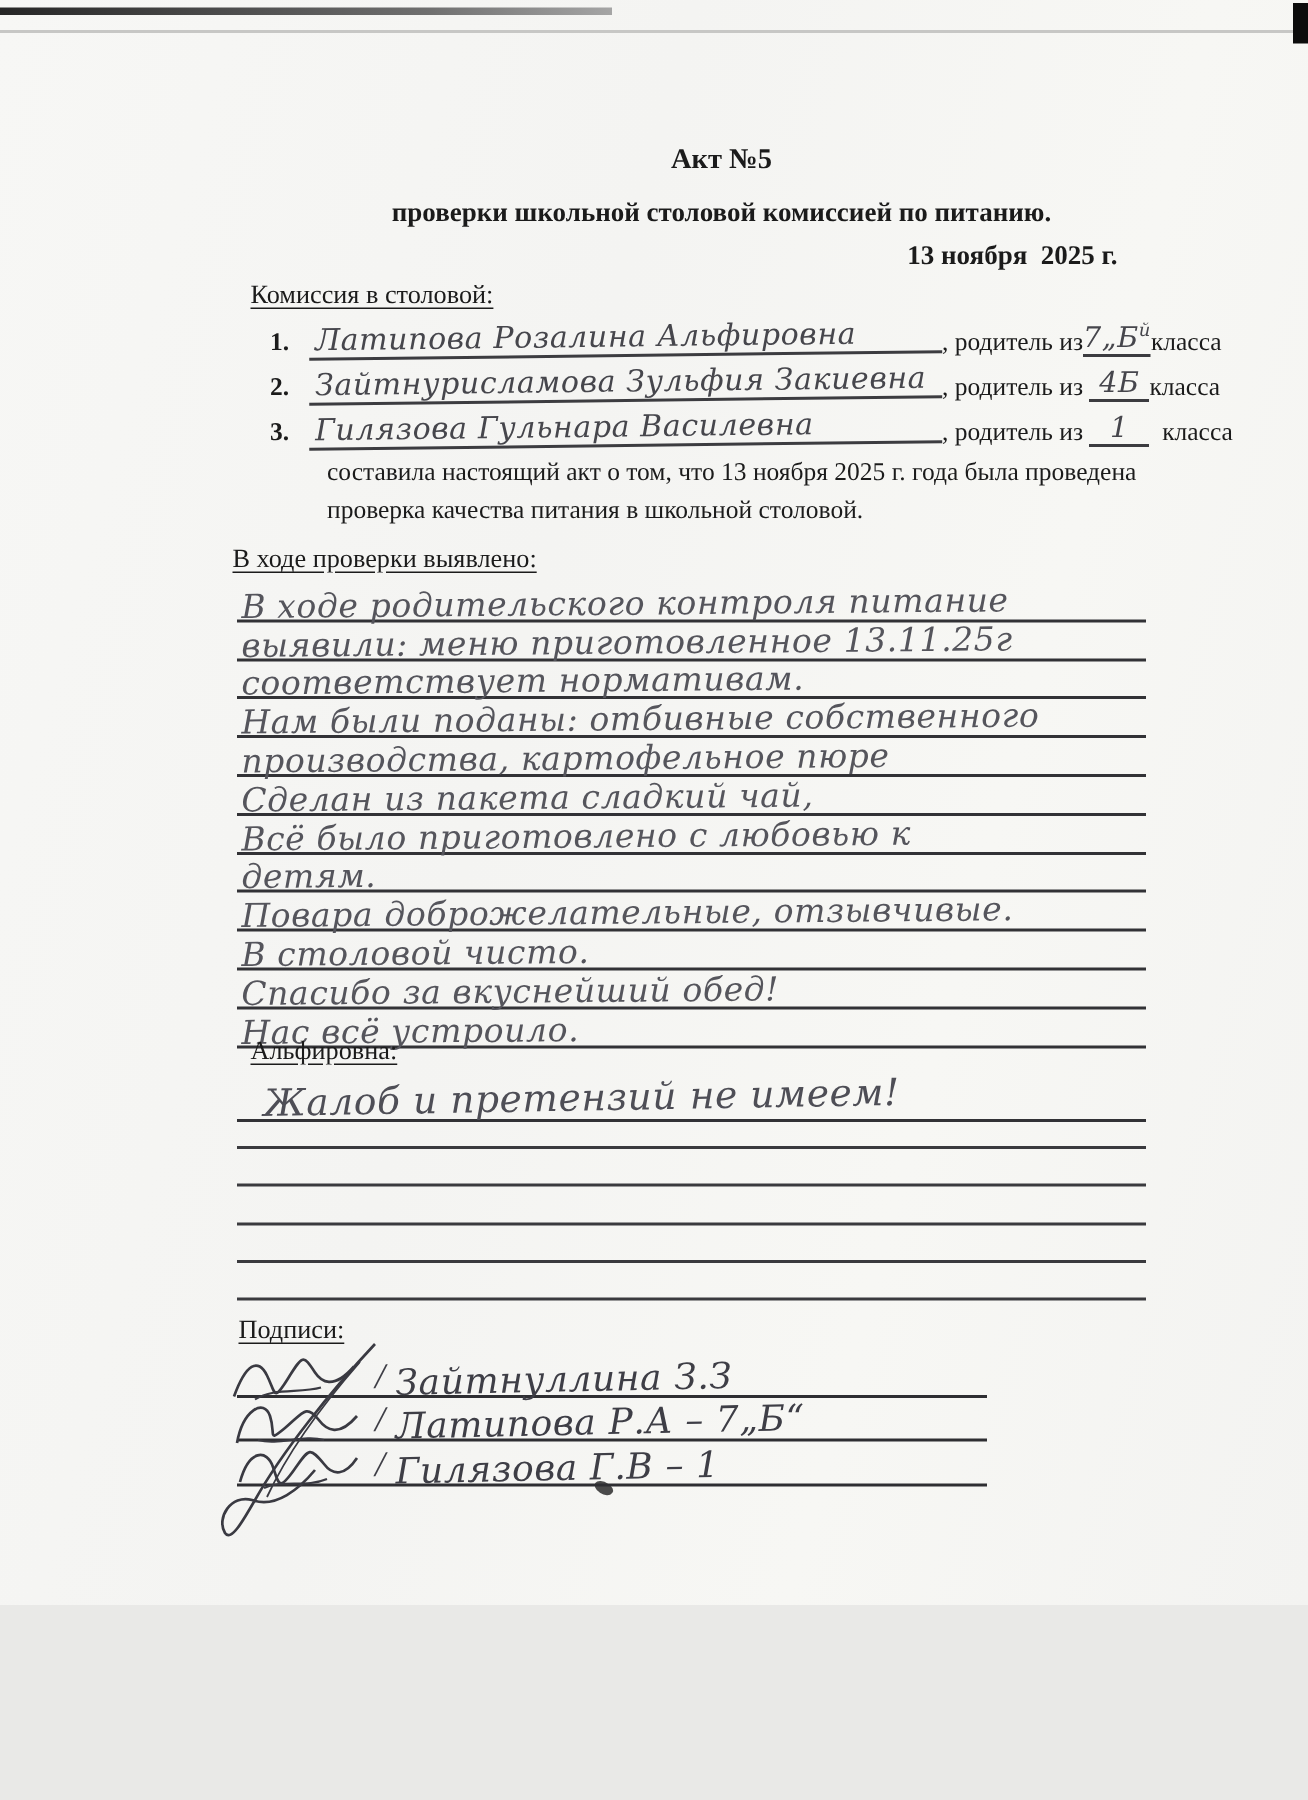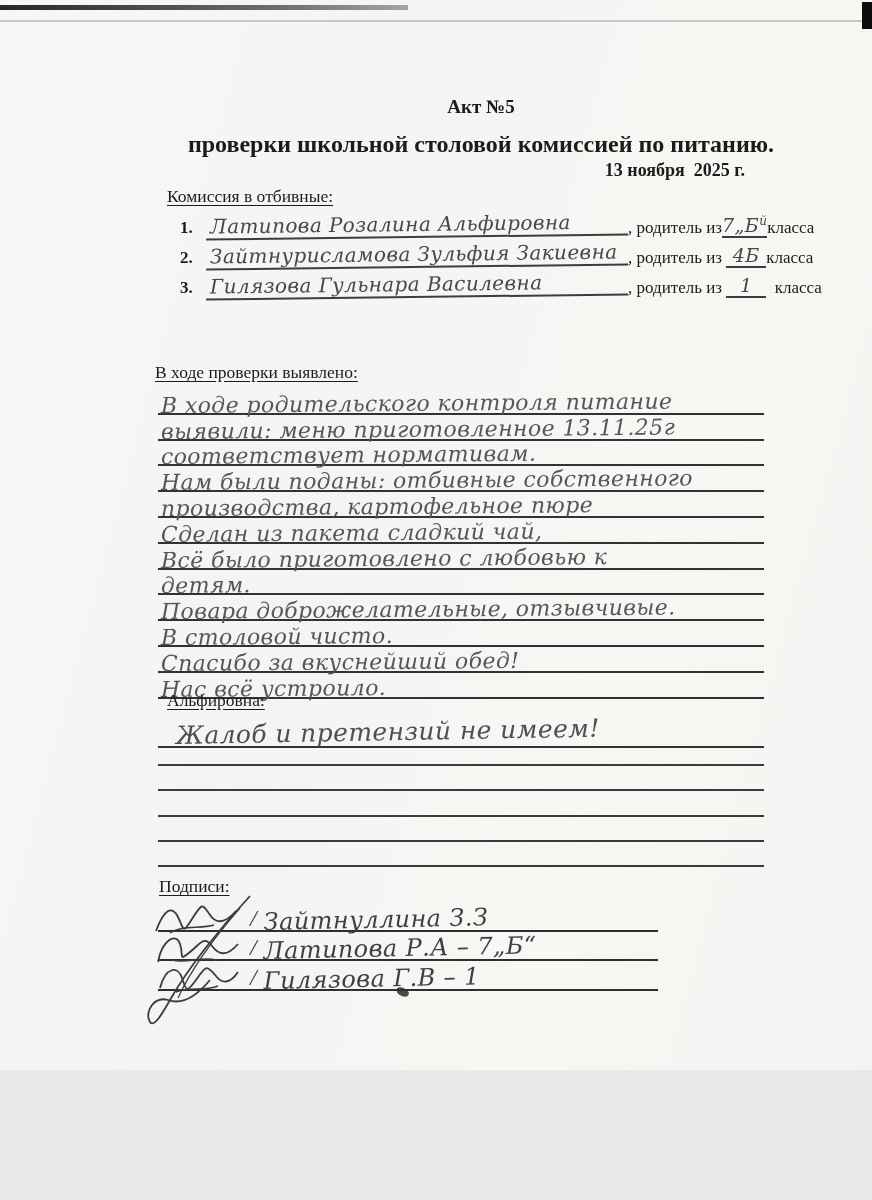--- a/index.html
+++ b/index.html
@@ -13,21 +13,21 @@
     background:linear-gradient(to right,#262626,#6f6f6f 70%,#a5a5a5);}
   .thin-line{position:absolute;left:0;top:20px;width:100%;height:2px;background:#c7c7c5;}
   .corner-mark{position:absolute;right:0;top:2px;width:10px;height:27px;background:#0c0c0c;}
   .smudge{position:absolute;left:396px;top:988px;width:13px;height:8px;background:#2b2b2b;
     border-radius:60% 40% 55% 45%;transform:rotate(35deg);opacity:.85;}
 
   
   .title{position:absolute;left:170px;top:96px;width:622px;text-align:center;
     font-weight:bold;font-size:19px;}
   .subtitle{position:absolute;left:170px;top:131px;width:622px;text-align:center;
-    font-weight:bold;font-size:24px;}
+    font-weight:bold;font-size:18px;}
   .date{position:absolute;right:127px;top:160px;font-weight:bold;font-size:18px;white-space:pre;}
   .sec-label{position:absolute;font-size:17.5px;text-decoration:underline;
     text-underline-offset:3px;}
   .lbl-commission{left:167px;top:186px;}
   .lbl-findings{left:155px;top:362px;}
   .lbl-proposal{left:167px;top:690px;}
   .lbl-signatures{left:159px;top:876px;}
 
   .members{position:absolute;left:180px;top:208px;width:645px;}
   .member{display:flex;align-items:flex-end;height:30px;font-size:17px;}
@@ -76,21 +76,21 @@
 
   <div class="tl-line"></div>
   <div class="thin-line"></div>
   <div class="corner-mark"></div>
   <div class="smudge"></div>
 
   <div class="title">Акт №5</div>
   <div class="subtitle">проверки школьной столовой комиссией по питанию.</div>
   <div class="date">13 ноября  2025 г.</div>
 
-  <div class="sec-label lbl-commission">Комиссия в отбивные:</div>
+  <div class="sec-label lbl-commission">Комиссия в столовой:</div>
   <div class="members">
     <div class="member">
       <span class="num">1.</span>
       <span class="name hw hw-name">Латипова Розалина Альфировна</span>
       <span class="mid">, родитель из</span>
       <span class="cls hw hw-cls"><span>7„Б</span><span class="sup">й</span></span>
       <span class="suffix">класса</span>
     </div>
     <div class="member">
       <span class="num">2.</span>
@@ -99,20 +99,24 @@
       <span class="cls hw hw-cls">4Б</span>
       <span class="suffix">класса</span>
     </div>
     <div class="member">
       <span class="num">3.</span>
       <span class="name hw hw-name">Гилязова Гульнара Василевна</span>
       <span class="mid">, родитель из </span>
       <span class="cls hw hw-cls">1</span>
       <span class="suffix">  класса</span>
     </div>
+  </div>
+  <div class="statement">
+    <div>составила настоящий акт о том, что 13 ноября  2025 г. года была проведена</div>
+    <div>проверка качества питания в школьной столовой.</div>
   </div>
 
   <div class="sec-label lbl-findings">В ходе проверки выявлено:</div>
   <div class="findings">
     <div class="f-row">
         <span class="hw hw-text">В ходе родительского контроля питание</span>
       </div>
     <div class="f-row">
         <span class="hw hw-text">выявили: меню приготовленное 13.11.25г</span>
       </div>

